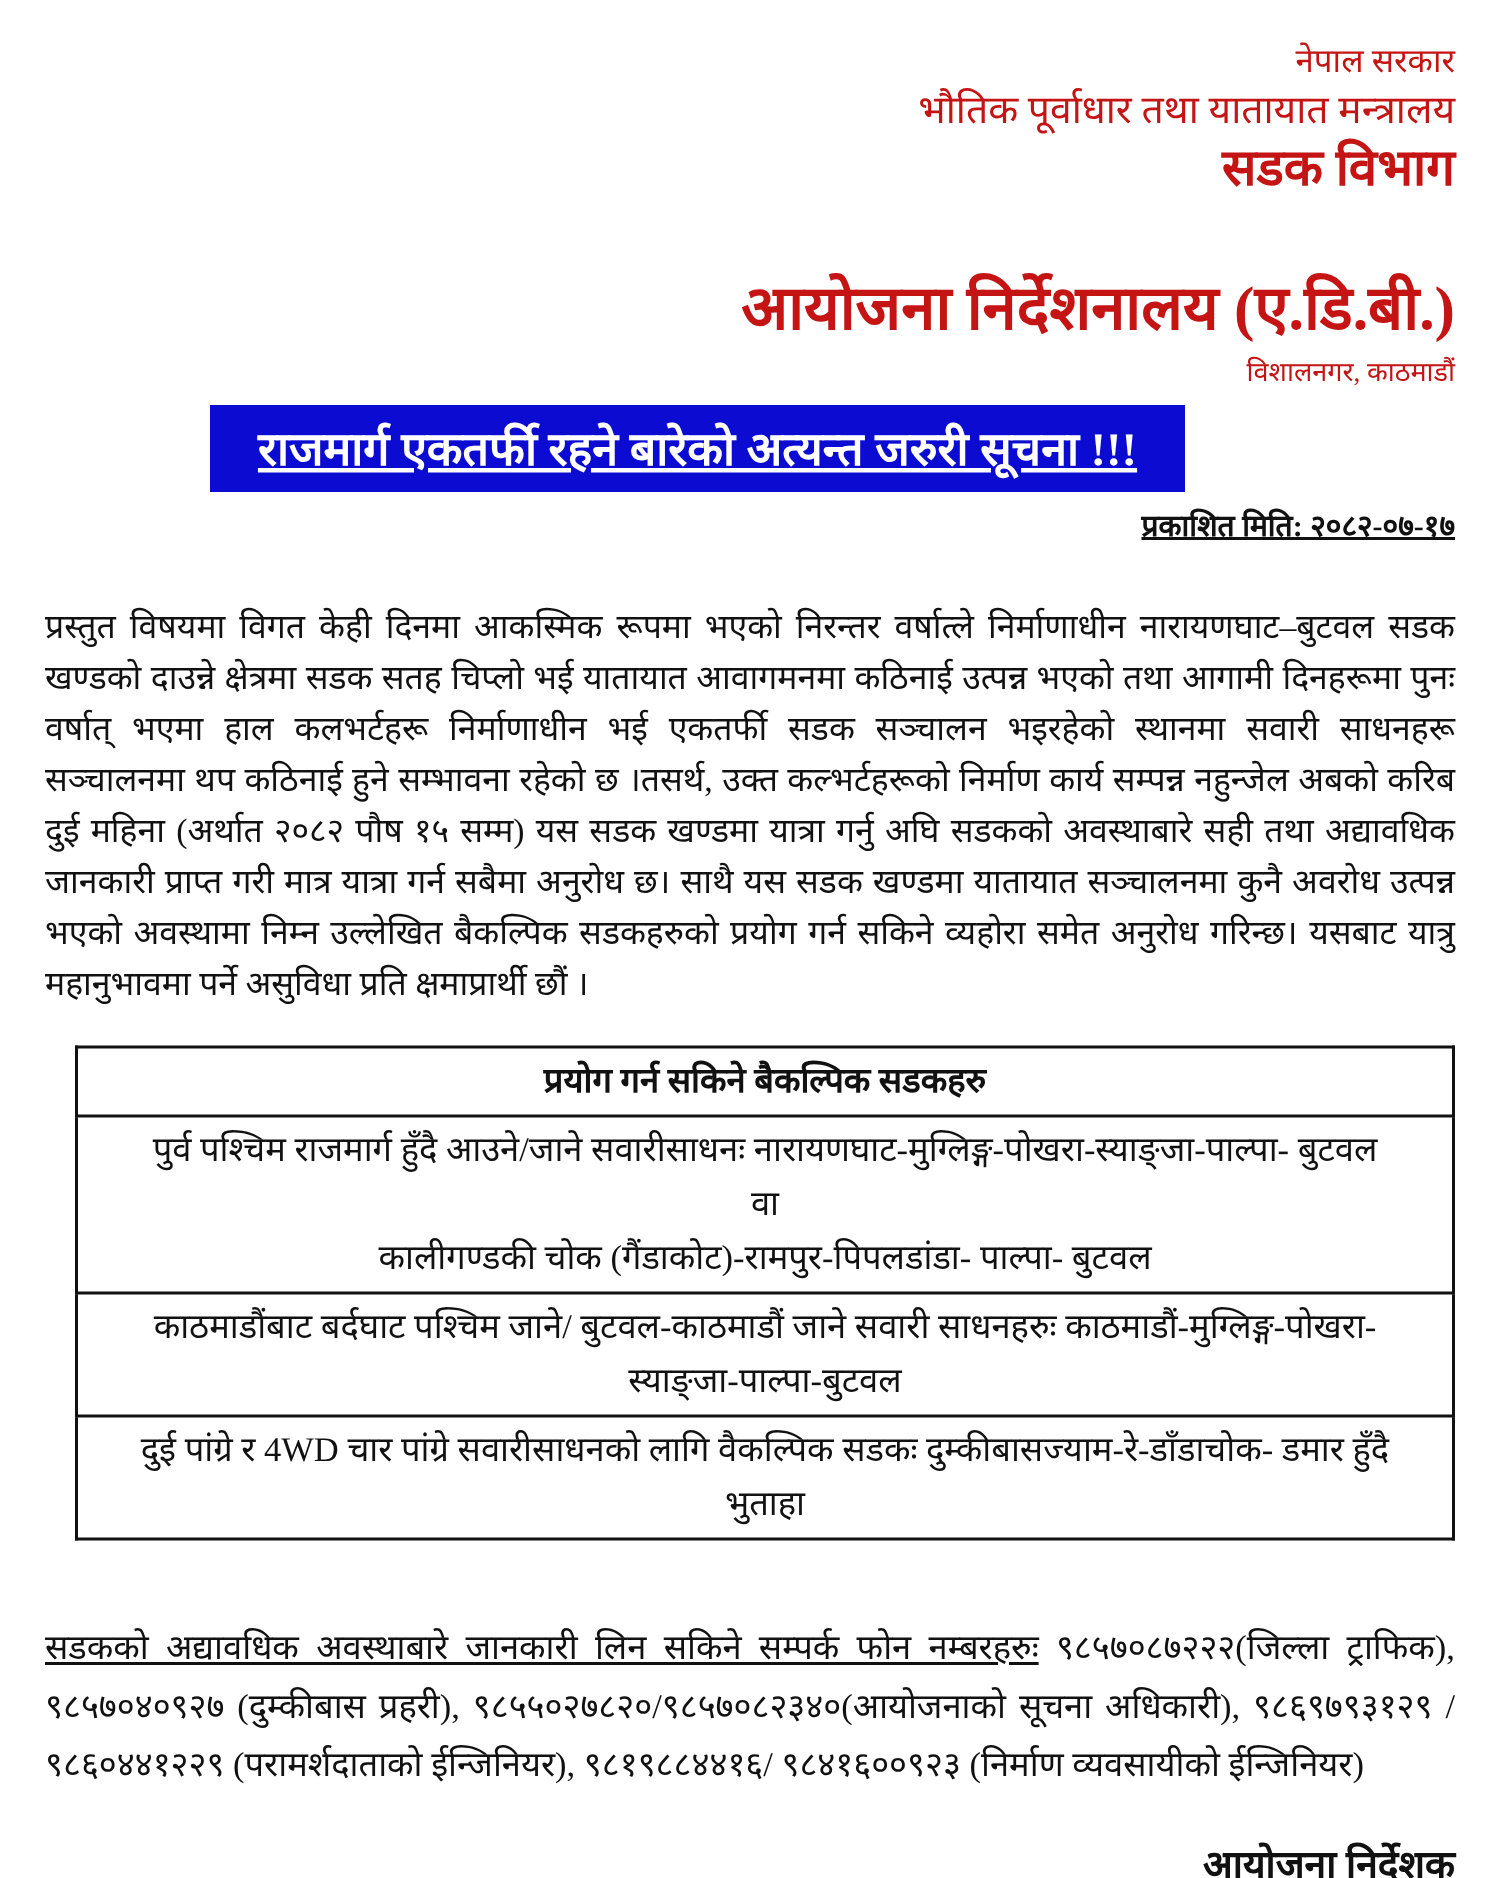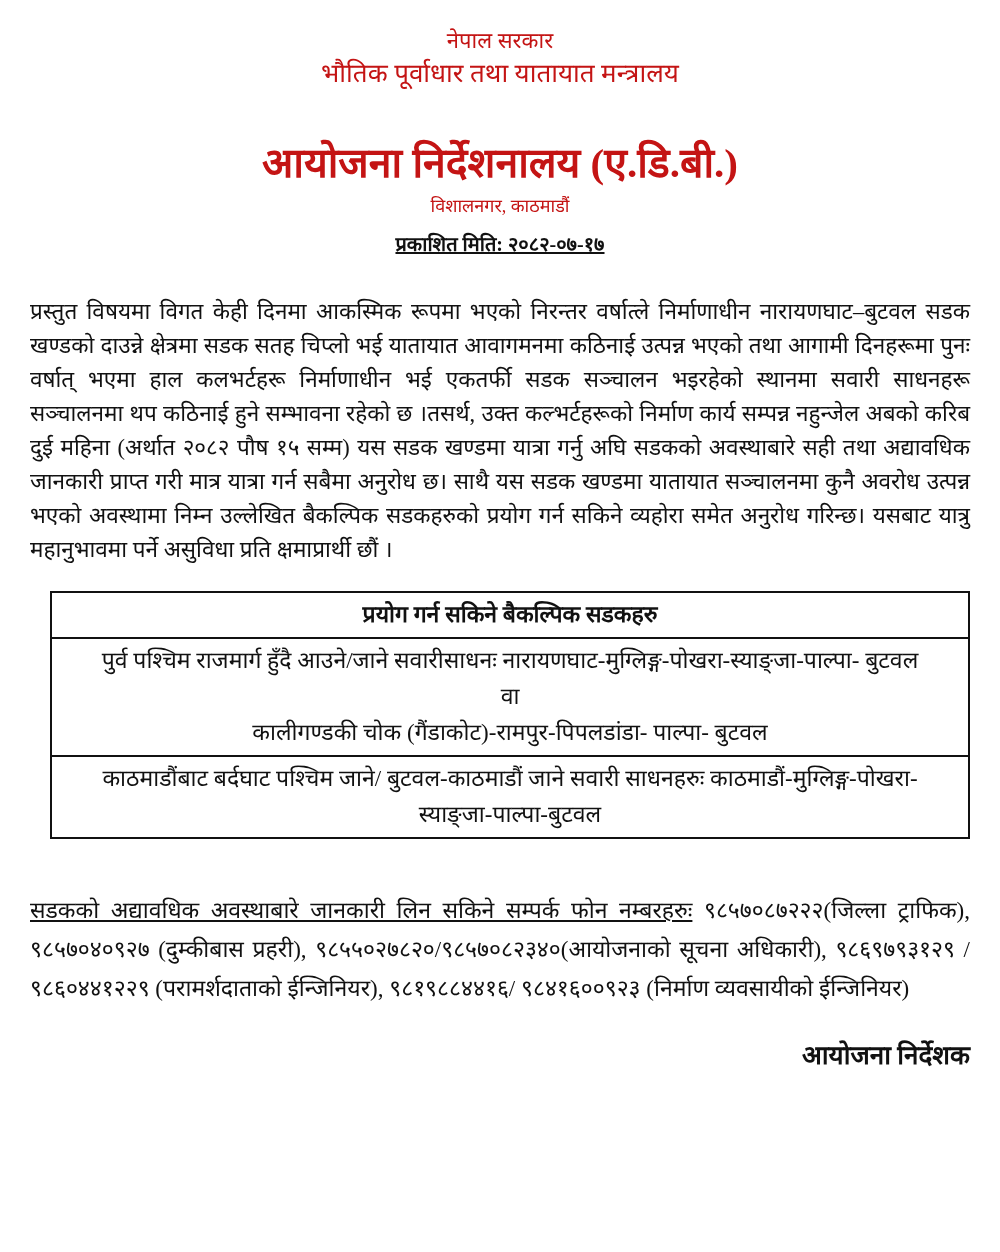--- a/index.html
+++ b/index.html
@@ -8,21 +8,21 @@
     width:1000px;
     height:1252px;
     margin:0 auto;
     background:#ffffff;
     font-family:"Liberation Serif","DejaVu Serif",serif;
     color:#111111;
     box-sizing:border-box;
     padding:26px 30px 0 30px;
     overflow:hidden;
   }
-  .center{text-align:center;}
+  .center{text-align:right;}
   .red{color:#c41414;}
   .hdr-gov{font-size:22px;line-height:30px;}
   .hdr-ministry{font-size:26px;line-height:36px;}
   .hdr-dept{font-size:34px;line-height:42px;font-weight:bold;}
   .hdr-dir{font-size:41px;line-height:54px;font-weight:bold;margin-top:44px;}
   .hdr-addr{font-size:18px;line-height:32px;}
   .banner{
     margin-top:6px;
     margin-left:110px;
     width:650px;
@@ -83,23 +83,27 @@
     font-weight:bold;
   }
 </style>
 </head>
 <body>
 
 <div class="page">
 
   <div class="center red hdr-gov">नेपाल सरकार</div>
   <div class="center red hdr-ministry">भौतिक पूर्वाधार तथा यातायात मन्त्रालय</div>
+  <div class="center red hdr-dept">सडक विभाग</div>
   <div class="center red hdr-dir">आयोजना निर्देशनालय (ए.डि.बी.)</div>
   <div class="center red hdr-addr">विशालनगर, काठमाडौं</div>
 
+  <div class="banner">
+    <span class="banner-text">राजमार्ग एकतर्फी रहने बारेको अत्यन्त जरुरी सूचना !!!</span>
+  </div>
 
   <div class="pub-date center">
     <span>प्रकाशित मिति: २०८२-०७-१७</span>
   </div>
 
   <div class="body-par">प्रस्तुत विषयमा विगत केही दिनमा आकस्मिक रूपमा भएको निरन्तर वर्षात्ले निर्माणाधीन नारायणघाट–बुटवल सडक खण्डको दाउन्ने क्षेत्रमा  सडक सतह चिप्लो भई यातायात आवागमनमा कठिनाई उत्पन्न भएको तथा आगामी दिनहरूमा पुनः वर्षात् भएमा हाल कलभर्टहरू निर्माणाधीन भई एकतर्फी सडक सञ्चालन भइरहेको स्थानमा सवारी साधनहरू सञ्चालनमा थप कठिनाई हुने सम्भावना रहेको छ ।तसर्थ, उक्त कल्भर्टहरूको निर्माण कार्य सम्पन्न नहुन्जेल अबको  करिब दुई महिना (अर्थात २०८२ पौष १५ सम्म) यस सडक खण्डमा यात्रा गर्नु अघि सडकको अवस्थाबारे सही तथा अद्यावधिक जानकारी प्राप्त गरी मात्र यात्रा गर्न सबैमा अनुरोध छ।  साथै यस सडक खण्डमा यातायात सञ्चालनमा कुनै अवरोध उत्पन्न भएको अवस्थामा निम्न उल्लेखित बैकल्पिक सडकहरुको प्रयोग गर्न सकिने व्यहोरा समेत अनुरोध गरिन्छ।  यसबाट यात्रु महानुभावमा पर्ने असुविधा प्रति क्षमाप्रार्थी छौं  ।</div>
 
 
   <table class="roads-table">
     <tbody>
@@ -112,20 +116,26 @@
           <div>वा</div>
           <div>कालीगण्डकी चोक (गैंडाकोट)-रामपुर-पिपलडांडा- पाल्पा- बुटवल</div>
         </td>
       </tr>
       <tr>
         <td>
           <div>काठमाडौंबाट बर्दघाट पश्चिम जाने/ बुटवल-काठमाडौं जाने सवारी साधनहरुः काठमाडौं-मुग्लिङ्ग-पोखरा-</div>
           <div>स्याङ्जा-पाल्पा-बुटवल</div>
         </td>
       </tr>
+      <tr>
+        <td>
+          <div>दुई पांग्रे र 4WD चार पांग्रे सवारीसाधनको लागि वैकल्पिक सडकः दुम्कीबासज्याम-रे-डाँडाचोक- डमार हुँदै</div>
+          <div>भुताहा</div>
+        </td>
+      </tr>
     </tbody>
   </table>
 
   <div class="contact">
     <span class="lead">सडकको अद्यावधिक अवस्थाबारे जानकारी लिन सकिने सम्पर्क फोन नम्बरहरुः</span><span> ९८५७०८७२२२(जिल्ला ट्राफिक), ९८५७०४०९२७  (दुम्कीबास प्रहरी),  ९८५५०२७८२०/९८५७०८२३४०(आयोजनाको सूचना अधिकारी), ९८६९७९३१२९ / ९८६०४४१२२९  (परामर्शदाताको ईन्जिनियर),  ९८१९८८४४१६/ ९८४१६००९२३ (निर्माण व्यवसायीको ईन्जिनियर)</span>
   </div>
 
   <div class="signature">आयोजना निर्देशक</div>
 
 </div>

